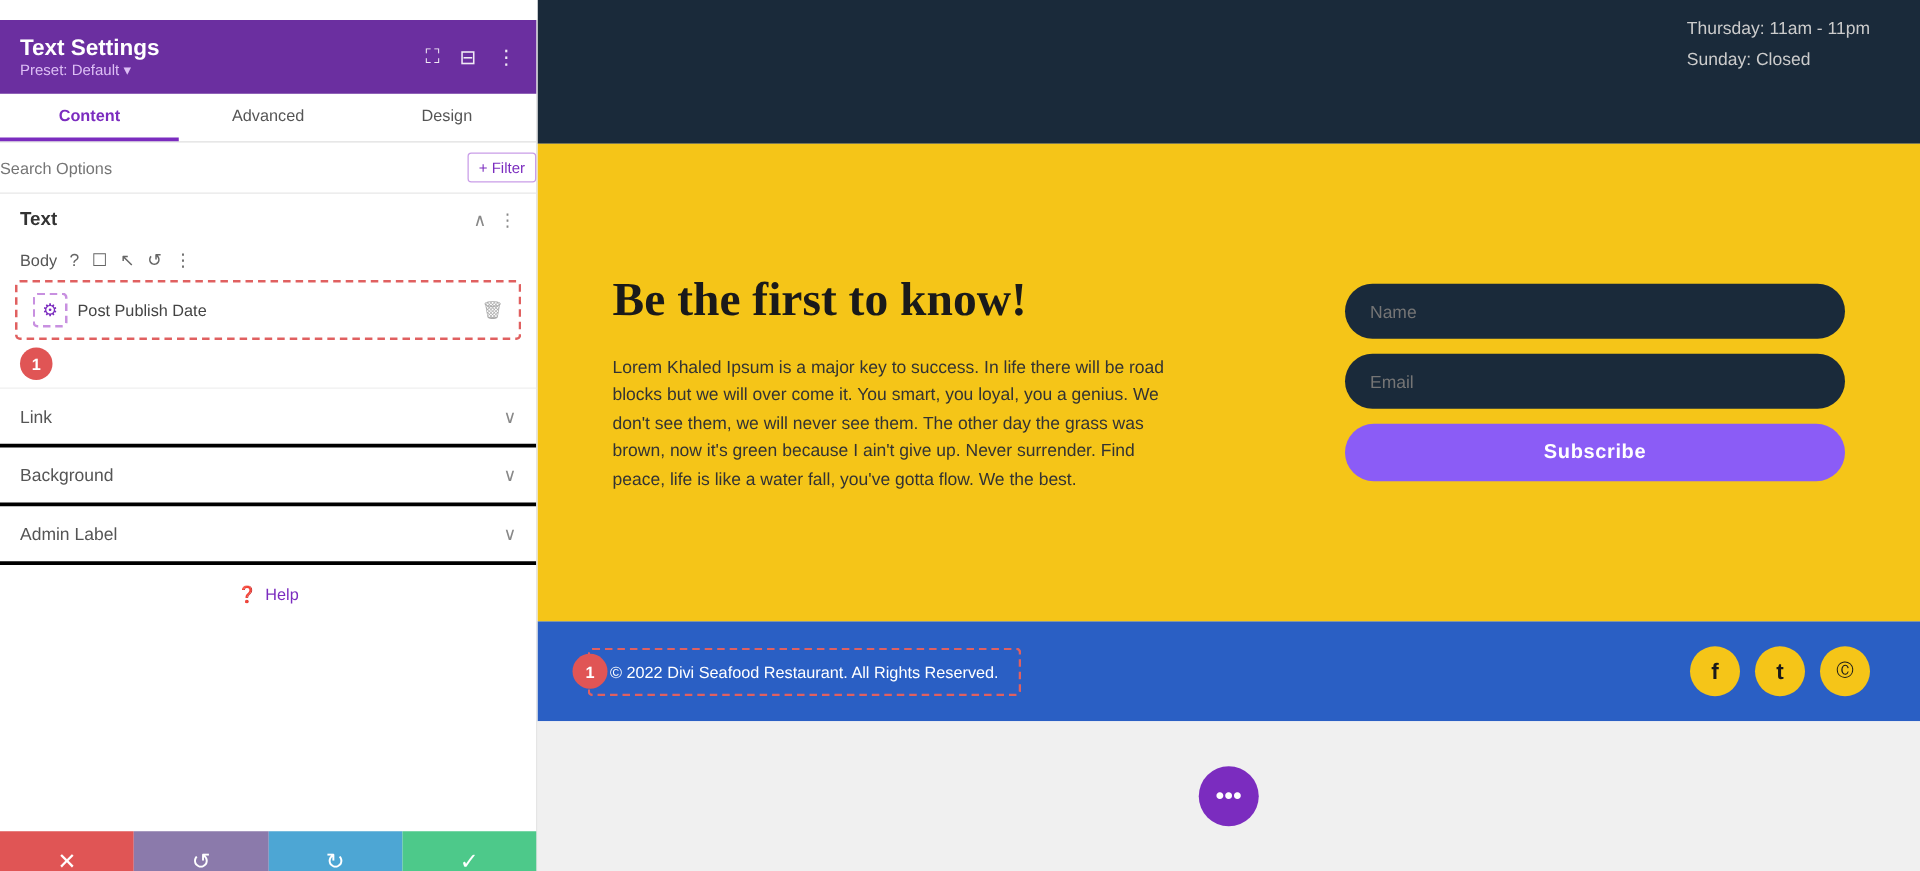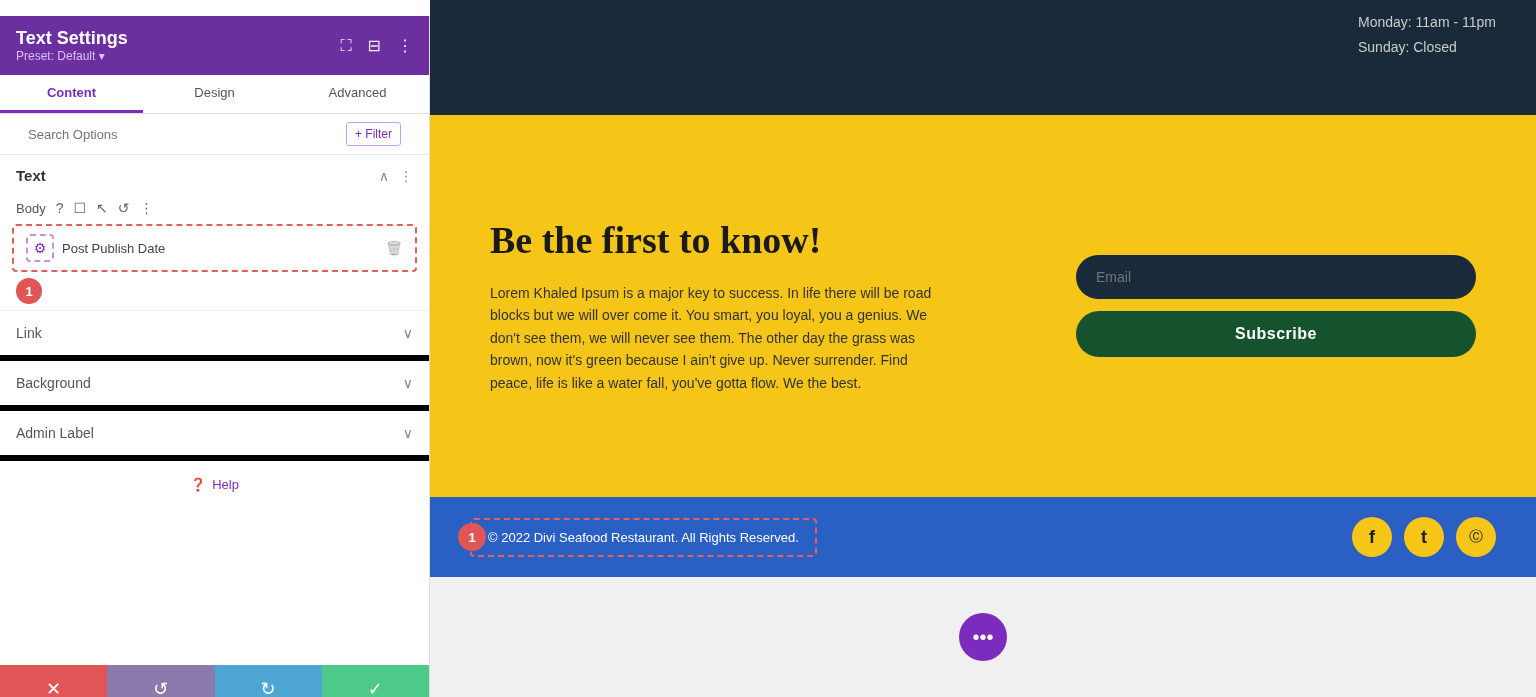--- a/index.html
+++ b/index.html
@@ -15,21 +15,21 @@
     .panel-title-group { display: flex; flex-direction: column; }
     .panel-title { color: #fff; font-size: 18px; font-weight: 600; }
     .panel-preset { color: #ddbff5; font-size: 12px; }
     .panel-header-icons { display: flex; gap: 16px; align-items: center; }
     .panel-header-icon { color: #fff; font-size: 16px; cursor: pointer; opacity: 0.9; }
 
     .panel-tabs { display: flex; border-bottom: 1px solid #e0e0e0; }
     .panel-tab { flex: 1; padding: 10px; text-align: center; font-size: 13px; cursor: pointer; color: #555; border-bottom: 3px solid transparent; }
     .panel-tab.active { color: #7b2cbf; border-bottom: 3px solid #7b2cbf; font-weight: 600; }
 
-    .search-bar { display: flex; align-items: center; padding: 8px 28px; border-bottom: 1px solid #e8e8e8; gap: 8px; }
+    .search-bar { display: flex; align-items: center; padding: 8px 0; border-bottom: 1px solid #e8e8e8; gap: 8px; }
     .search-input { flex: 1; border: none; outline: none; font-size: 13px; color: #888; background: transparent; }
     .filter-btn { display: flex; align-items: center; gap: 4px; color: #7b2cbf; font-size: 12px; cursor: pointer; padding: 4px 8px; border: 1px solid #c99de8; border-radius: 3px; }
 
     .panel-content { flex: 1; overflow-y: auto; padding-bottom: 10px; }
 
     
     .section { border-bottom: 1px solid #f0f0f0; }
     .section-header { display: flex; align-items: center; justify-content: space-between; padding: 12px 16px; cursor: pointer; }
     .section-title { font-size: 15px; font-weight: 600; color: #333; }
     .section-controls { display: flex; align-items: center; gap: 10px; }
@@ -40,21 +40,21 @@
     .toolbar-icon { font-size: 14px; color: #666; cursor: pointer; }
 
     .text-item-row { display: flex; align-items: center; padding: 8px 12px; margin: 0 12px; border: 2px dashed #e06060; border-radius: 4px; background: #fff; }
     .text-item-gear { color: #7b2cbf; font-size: 14px; width: 28px; height: 28px; display: flex; align-items: center; justify-content: center; border: 2px dashed #c890e0; border-radius: 4px; cursor: pointer; }
     .text-item-label { flex: 1; font-size: 13px; color: #444; padding: 0 8px; }
     .text-item-delete { color: #aaa; font-size: 14px; cursor: pointer; }
 
     .badge-number { width: 26px; height: 26px; background: #e05555; color: #fff; border-radius: 50%; font-size: 13px; font-weight: 700; display: flex; align-items: center; justify-content: center; margin: 6px 16px; }
 
     
-    .collapsible-section { border-bottom: 6px solid #000000; }
+    .collapsible-section { border-bottom: 3px solid #000000; }
     .collapsible-header { display: flex; align-items: center; justify-content: space-between; padding: 14px 16px; cursor: pointer; }
     .collapsible-title { font-size: 14px; color: #555; }
     .chevron-down { font-size: 14px; color: #888; }
 
     .help-row { display: flex; align-items: center; justify-content: center; gap: 6px; padding: 16px; color: #7b2cbf; font-size: 13px; cursor: pointer; }
 
     
     .bottom-toolbar { display: flex; height: 48px; }
     .bottom-btn { flex: 1; display: flex; align-items: center; justify-content: center; cursor: pointer; font-size: 18px; }
     .bottom-btn.cancel { background: #e05555; color: #fff; }
@@ -69,21 +69,21 @@
     .canvas-dark-section { background: #1a2a3a; height: 115px; display: flex; align-items: flex-start; justify-content: flex-end; padding: 10px 40px; flex-shrink: 0; }
     .hours-text { color: #ccc; font-size: 14px; line-height: 1.8; text-align: left; }
 
     
     .canvas-yellow-section { background: #f5c518; flex: 1; display: flex; align-items: center; padding: 30px 60px; gap: 40px; position: relative; }
     .newsletter-left { flex: 1; }
     .newsletter-heading { font-size: 38px; font-weight: 700; color: #1a1a1a; font-family: Georgia, serif; margin-bottom: 20px; }
     .newsletter-body { font-size: 14px; color: #333; line-height: 1.6; max-width: 450px; }
     .newsletter-right { width: 400px; display: flex; flex-direction: column; gap: 12px; }
     .form-input { background: #1a2a3a; border: none; border-radius: 30px; padding: 14px 20px; color: #ccc; font-size: 14px; width: 100%; }
-    .subscribe-btn { background: #14532d; color: #fff; border: none; border-radius: 30px; padding: 14px; font-size: 16px; font-weight: 600; cursor: pointer; width: 100%; letter-spacing: 0.5px; }
+    .subscribe-btn { background: #8b5cf6; color: #fff; border: none; border-radius: 30px; padding: 14px; font-size: 16px; font-weight: 600; cursor: pointer; width: 100%; letter-spacing: 0.5px; }
 
     
     .canvas-footer { background: #2a5fc4; height: 80px; display: flex; align-items: center; padding: 0 40px; justify-content: space-between; flex-shrink: 0; }
     .footer-copyright-wrapper { border: 2px dashed #e06060; border-radius: 4px; padding: 10px 16px; position: relative; display: flex; align-items: center; }
     .footer-badge { width: 28px; height: 28px; background: #e05555; color: #fff; border-radius: 50%; font-size: 13px; font-weight: 700; display: flex; align-items: center; justify-content: center; position: absolute; left: -14px; top: 50%; transform: translateY(-50%); }
     .footer-copyright { color: #fff; font-size: 13px; }
     .footer-social { display: flex; gap: 12px; }
     .social-icon { width: 40px; height: 40px; background: #f5c518; border-radius: 50%; display: flex; align-items: center; justify-content: center; font-size: 18px; color: #1a1a1a; cursor: pointer; font-weight: 700; }
 
     
@@ -104,22 +104,22 @@
       </div>
       <div class="panel-header-icons">
         <span class="panel-header-icon">⛶</span>
         <span class="panel-header-icon">⊟</span>
         <span class="panel-header-icon">⋮</span>
       </div>
     </div>
 
     <div class="panel-tabs">
       <div class="panel-tab active">Content</div>
+      <div class="panel-tab">Advanced</div>
       <div class="panel-tab">Design</div>
-      <div class="panel-tab">Advanced</div>
     </div>
 
     <div class="search-bar">
       <input class="search-input" type="text" placeholder="Search Options" style="">
       <div class="filter-btn">+ Filter</div>
     </div>
 
     <div class="panel-content">
 
       <div class="section">
@@ -189,31 +189,32 @@
       <div class="bottom-btn save">
         <span>✓</span>
       </div>
     </div>
   </div>
 
   <div class="canvas">
 
     <div class="canvas-dark-section">
       <div class="hours-text">
-        <div>Monday: 11am - 11pm</div>
+        <div>Thursday: 11am - 11pm</div>
         <div>Sunday: Closed</div>
       </div>
     </div>
 
     <div class="canvas-yellow-section">
       <div class="newsletter-left">
         <div class="newsletter-heading">Be the first to know!</div>
         <div class="newsletter-body">Lorem Khaled Ipsum is a major key to success. In life there will be road blocks but we will over come it. You smart, you loyal, you a genius. We don't see them, we will never see them. The other day the grass was brown, now it's green because I ain't give up. Never surrender. Find peace, life is like a water fall, you've gotta flow. We the best.</div>
       </div>
       <div class="newsletter-right">
+        <input class="form-input" type="text" placeholder="Name" style="">
         <input class="form-input" type="text" placeholder="Email" style="">
         <button class="subscribe-btn">Subscribe</button>
       </div>
     </div>
 
     <div class="canvas-footer">
       <div class="footer-copyright-wrapper">
         <div class="footer-badge">1</div>
         <span class="footer-copyright">© 2022 Divi Seafood Restaurant. All Rights Reserved.</span>
       </div>

